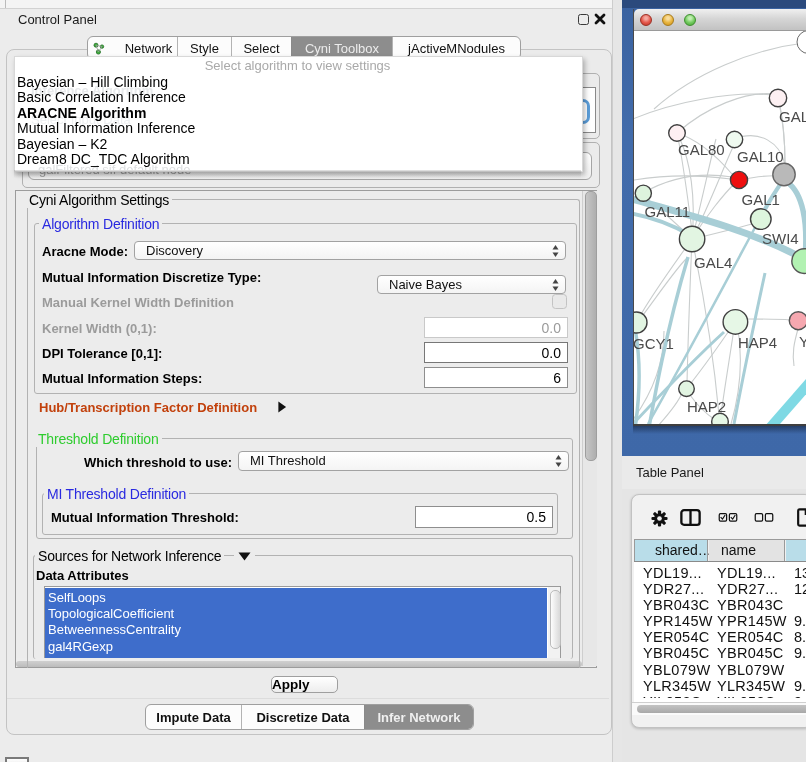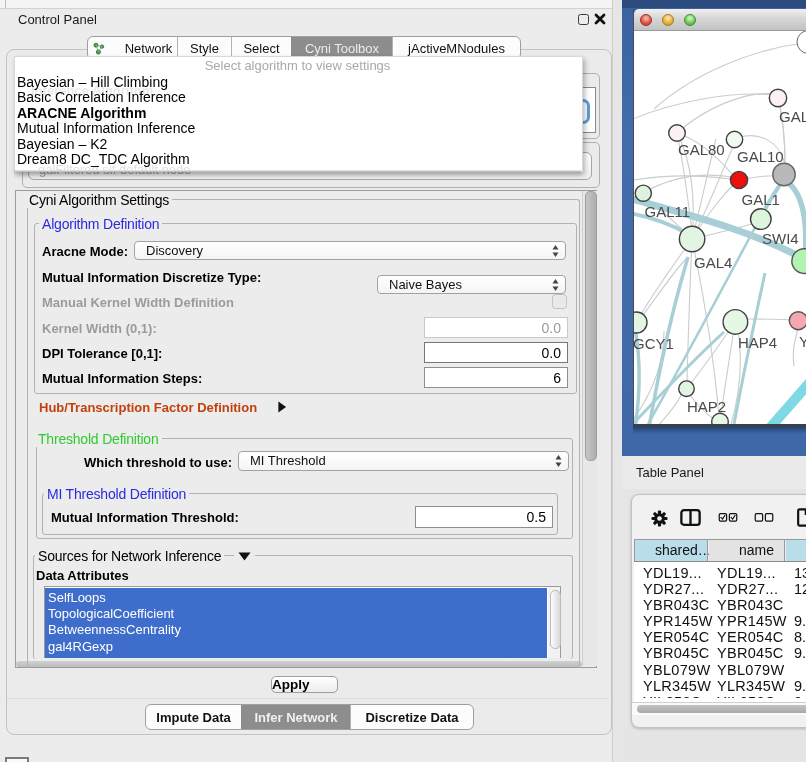--- a/index.html
+++ b/index.html
@@ -126,22 +126,22 @@
 <div class="a" style="left:36px;top:568px;font-size:13px;font-weight:bold;color:#000">Data Attributes</div>
 <div class="a" style="left:44px;top:586px;width:517px;height:72px;background:#fff;border:1px solid #9a9a9a;border-bottom:none;box-sizing:border-box"></div>
 <div class="a" style="left:45px;top:588px;width:502px;height:70px;background:#3e6dcb"></div>
 <div class="a" style="left:48px;top:590px;font-size:13px;color:#fff;line-height:16.2px">SelfLoops<br>TopologicalCoefficient<br>BetweennessCentrality<br>gal4RGexp</div>
 <div class="a" style="left:548px;top:587px;width:12px;height:71px;background:#f2f2f2"></div>
 <div class="a" style="left:549.5px;top:590px;width:9px;height:57px;background:linear-gradient(90deg,#fdfdfd,#d8d8d8);border:1px solid #bbb;border-radius:5px"></div>
 
 <div class="a" style="left:271px;top:676px;width:67px;height:17px;background:linear-gradient(#ffffff,#ededed);border:1px solid #9f9f9f;border-radius:5px;box-sizing:border-box;text-align:left;font-size:13.5px;font-weight:bold;color:#000;line-height:15px">Apply</div>
 <div class="a" style="left:145px;top:704px;height:24px;display:flex;border:1px solid #9f9f9f;border-radius:6px;overflow:hidden;background:#fcfcfc;font-size:13px;font-weight:bold;color:#111">
  <div style="width:95px;display:flex;align-items:center;justify-content:center">Impute Data</div>
+ <div style="width:122px;border-left:1px solid #b3b3b3;display:flex;align-items:center;justify-content:center">Discretize Data</div>
  <div style="width:108px;border-left:1px solid #8a8a8a;display:flex;align-items:center;justify-content:center;background:#8d8d8d;color:#f0f0f0">Infer Network</div>
- <div style="width:122px;border-left:1px solid #b3b3b3;display:flex;align-items:center;justify-content:center">Discretize Data</div>
 </div>
 
 <div class="a" style="left:7px;top:698px;width:602px;height:1px;background:#dcdcdc"></div>
 
 <div class="a" style="left:5px;top:757px;width:20px;height:10px;border:2px solid #7a7a7a;background:linear-gradient(#fff,#ddd)"></div>
 
 <div class="a" style="left:612px;top:0;width:10px;height:762px;background:#e6e6e6;border-left:1px solid #cdcdcd"></div>
 
 <div class="a" style="left:622px;top:0;width:184px;height:456px;background:linear-gradient(#3a62a0,#426cab 30%,#3e68a8)"></div>
 <div class="a" style="left:622px;top:0;width:184px;height:8px;background:#2b4a7d"></div>
@@ -262,21 +262,21 @@
  <rect x="0.8" y="0.8" width="9" height="9" rx="1.5" fill="none" stroke="#111" stroke-width="1.5"></rect>
  <rect x="13.2" y="0.8" width="9" height="9" rx="1.5" fill="none" stroke="#111" stroke-width="1.5"></rect>
 </svg>
 <svg class="a" style="left:796px;top:508px" width="17" height="19" viewBox="0 0 18 21">
  <path d="M2 3 Q2 1.5 3.5 1.5 L10 1.5 L16 7 L16 18 Q16 19.5 14.5 19.5 L3.5 19.5 Q2 19.5 2 18 Z" fill="none" stroke="#111" stroke-width="2.4"></path>
  <path d="M10 1.5 L10 7 L16 7" fill="none" stroke="#111" stroke-width="1.6"></path>
 </svg>
 
 <div class="a" style="left:634px;top:539px;width:172px;height:23px;border-top:1px solid #9a9a9a;border-bottom:1px solid #8a8a8a;box-sizing:border-box"></div>
 <div class="a" style="left:634px;top:540px;width:74px;height:21px;background:#b9dde9;border-left:1px solid #9a9a9a;border-right:1px solid #9a9a9a;box-sizing:border-box;font-size:14px;color:#111;line-height:21px;padding-left:20px">shared…</div>
-<div class="a" style="left:709px;top:540px;width:76px;height:21px;background:#e3e3e3;border-right:1px solid #9a9a9a;box-sizing:border-box;font-size:14px;color:#111;line-height:21px;padding-left:30px">name</div>
+<div class="a" style="left:709px;top:540px;width:76px;height:21px;background:#e3e3e3;border-right:1px solid #9a9a9a;box-sizing:border-box;font-size:14px;color:#111;line-height:21px;padding-left:12px">name</div>
 <div class="a" style="left:786px;top:540px;width:20px;height:21px;background:#b9dde9"></div>
 
 <div class="a" style="left:634px;top:562px;width:172px;height:140px;background:#fff"></div>
 <div class="a" style="left:643px;top:565px;width:74px;font-size:14.5px;color:#111;line-height:16.1px;letter-spacing:0.3px">YDL19...<br>YDR27...<br>YBR043C<br>YPR145W<br>YER054C<br>YBR045C<br>YBL079W<br>YLR345W<br>YIL052C</div>
 <div class="a" style="left:717px;top:565px;width:76px;font-size:14.5px;color:#111;line-height:16.1px;letter-spacing:0.3px">YDL19...<br>YDR27...<br>YBR043C<br>YPR145W<br>YER054C<br>YBR045C<br>YBL079W<br>YLR345W<br>YIL052C</div>
 <div class="a" style="left:794px;top:565px;width:30px;font-size:14.5px;color:#111;line-height:16.1px">13<br>12<br>&nbsp;<br>9.<br>8.<br>9.<br>&nbsp;<br>9.<br>9.</div>
 <div class="a" style="left:634px;top:698px;width:172px;height:5px;background:#fff"></div>
 
 <div class="a" style="left:632px;top:702px;width:174px;height:12px;background:#fafafa;border-top:1px solid #cfcfcf"></div>
 <div class="a" style="left:637px;top:704.5px;width:172px;height:8px;background:linear-gradient(#c3c3c3,#a8a8a8);border-radius:4px"></div>

